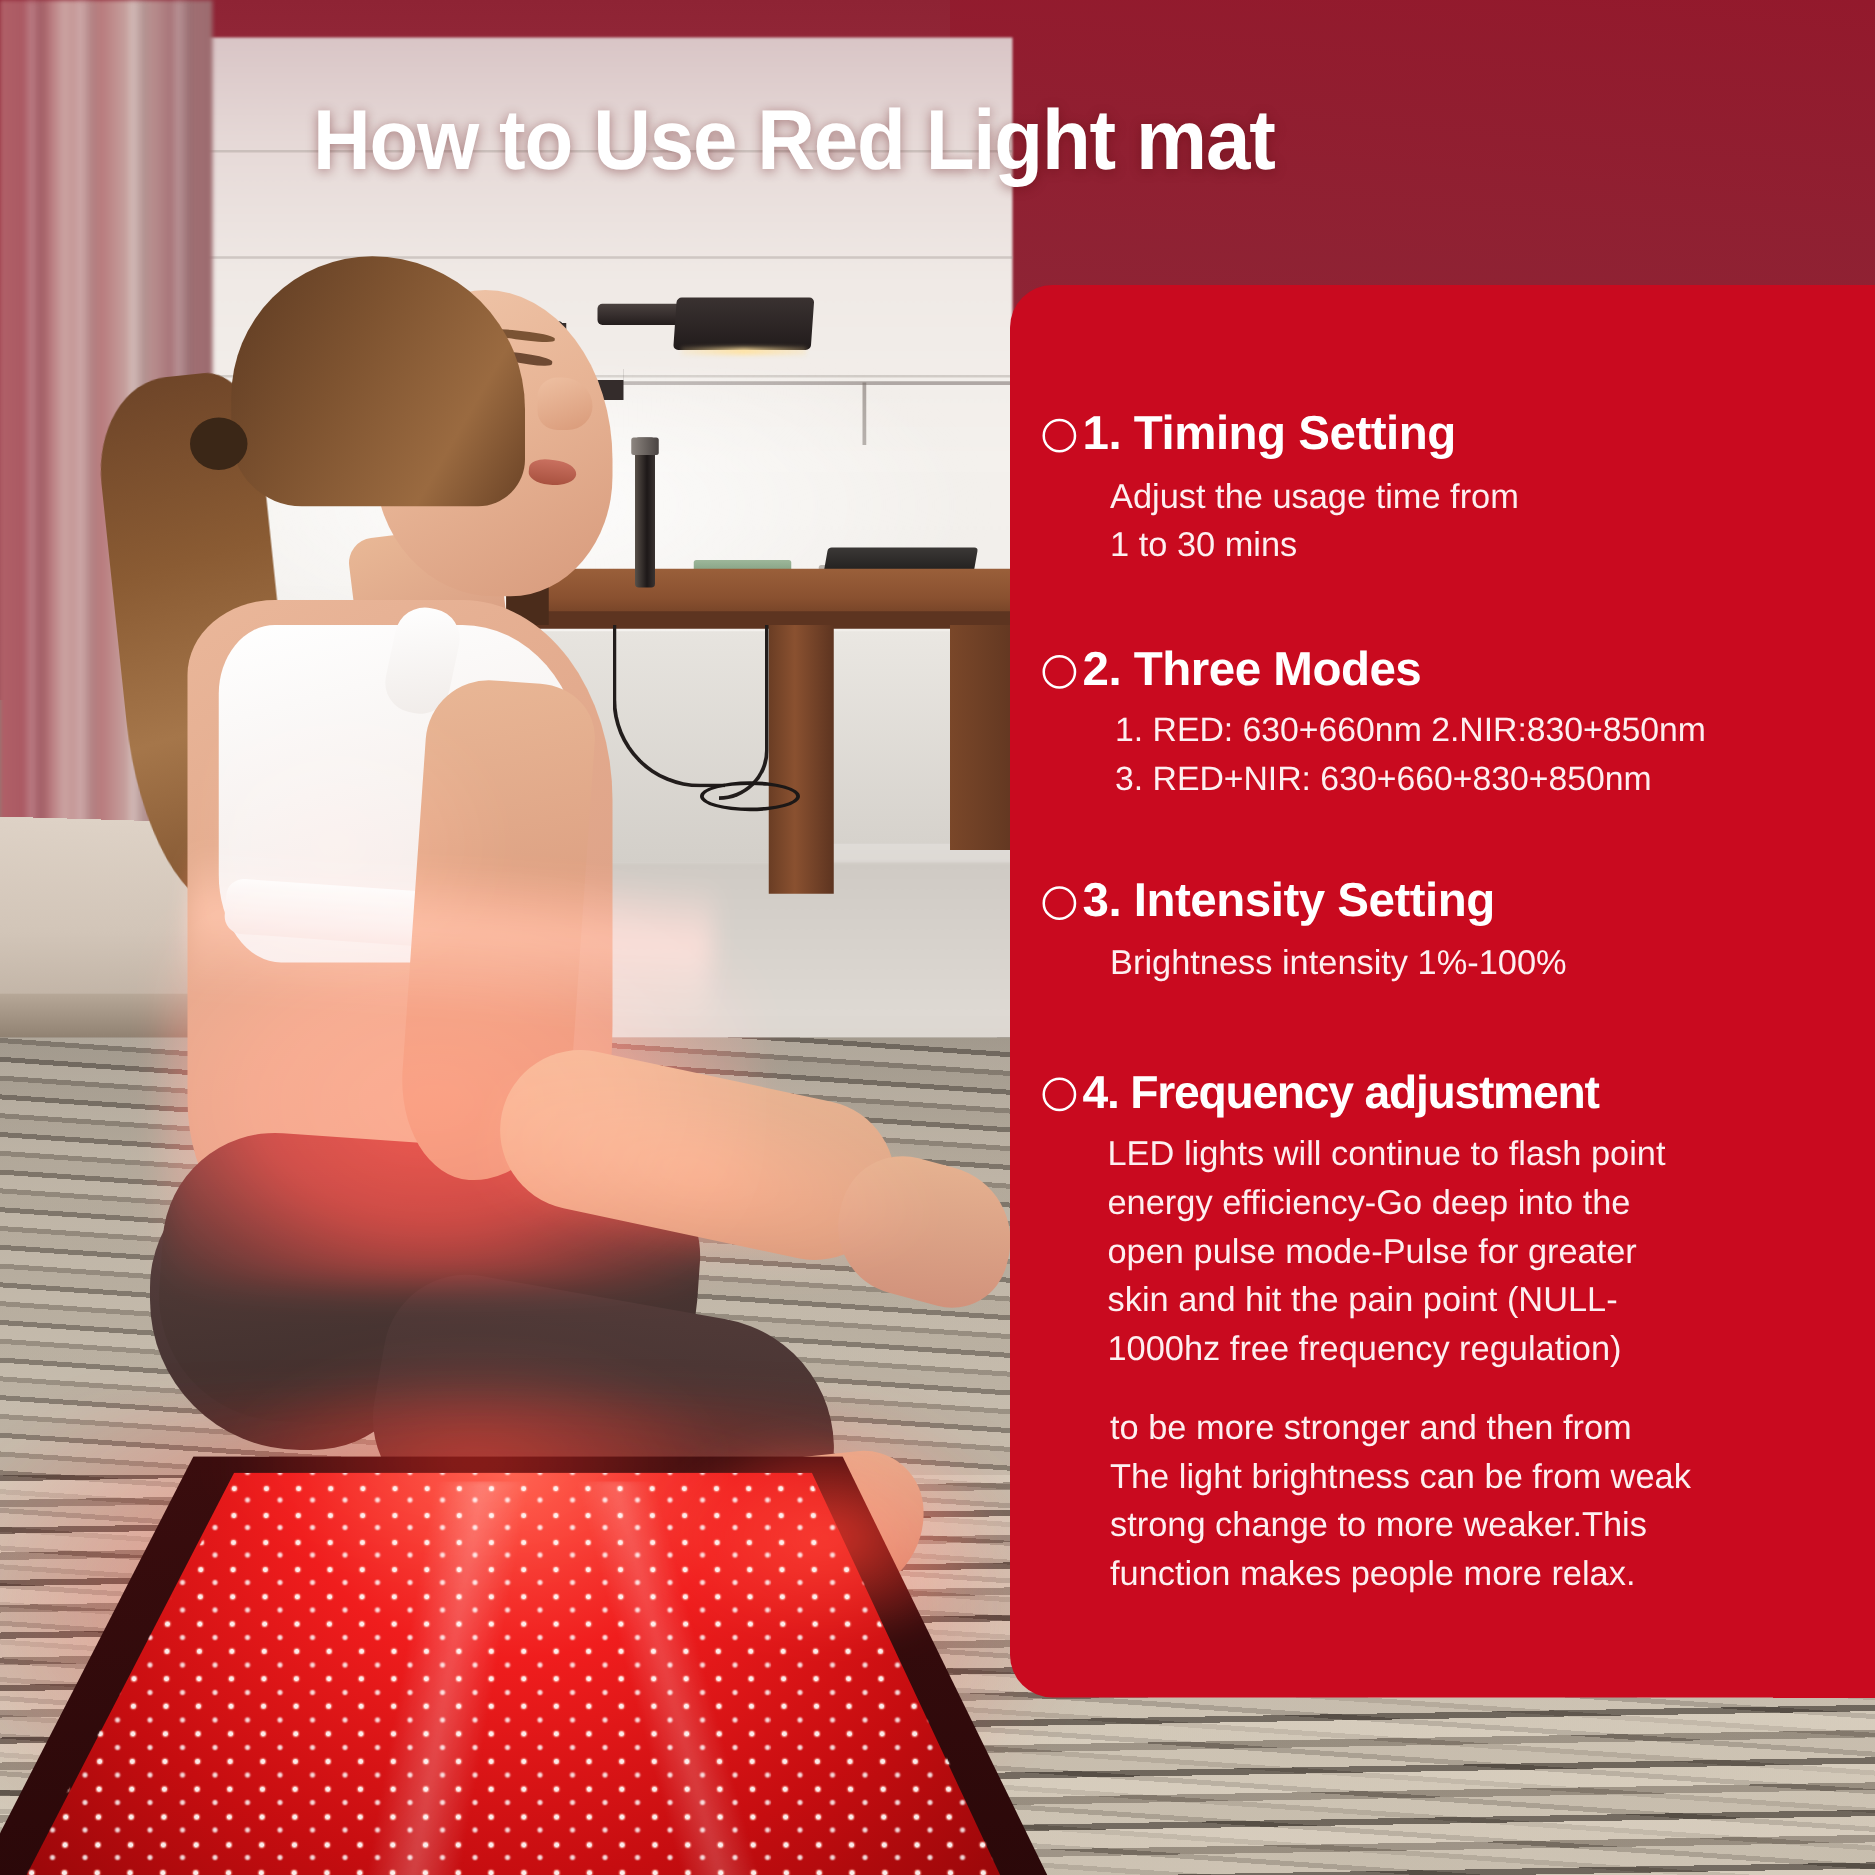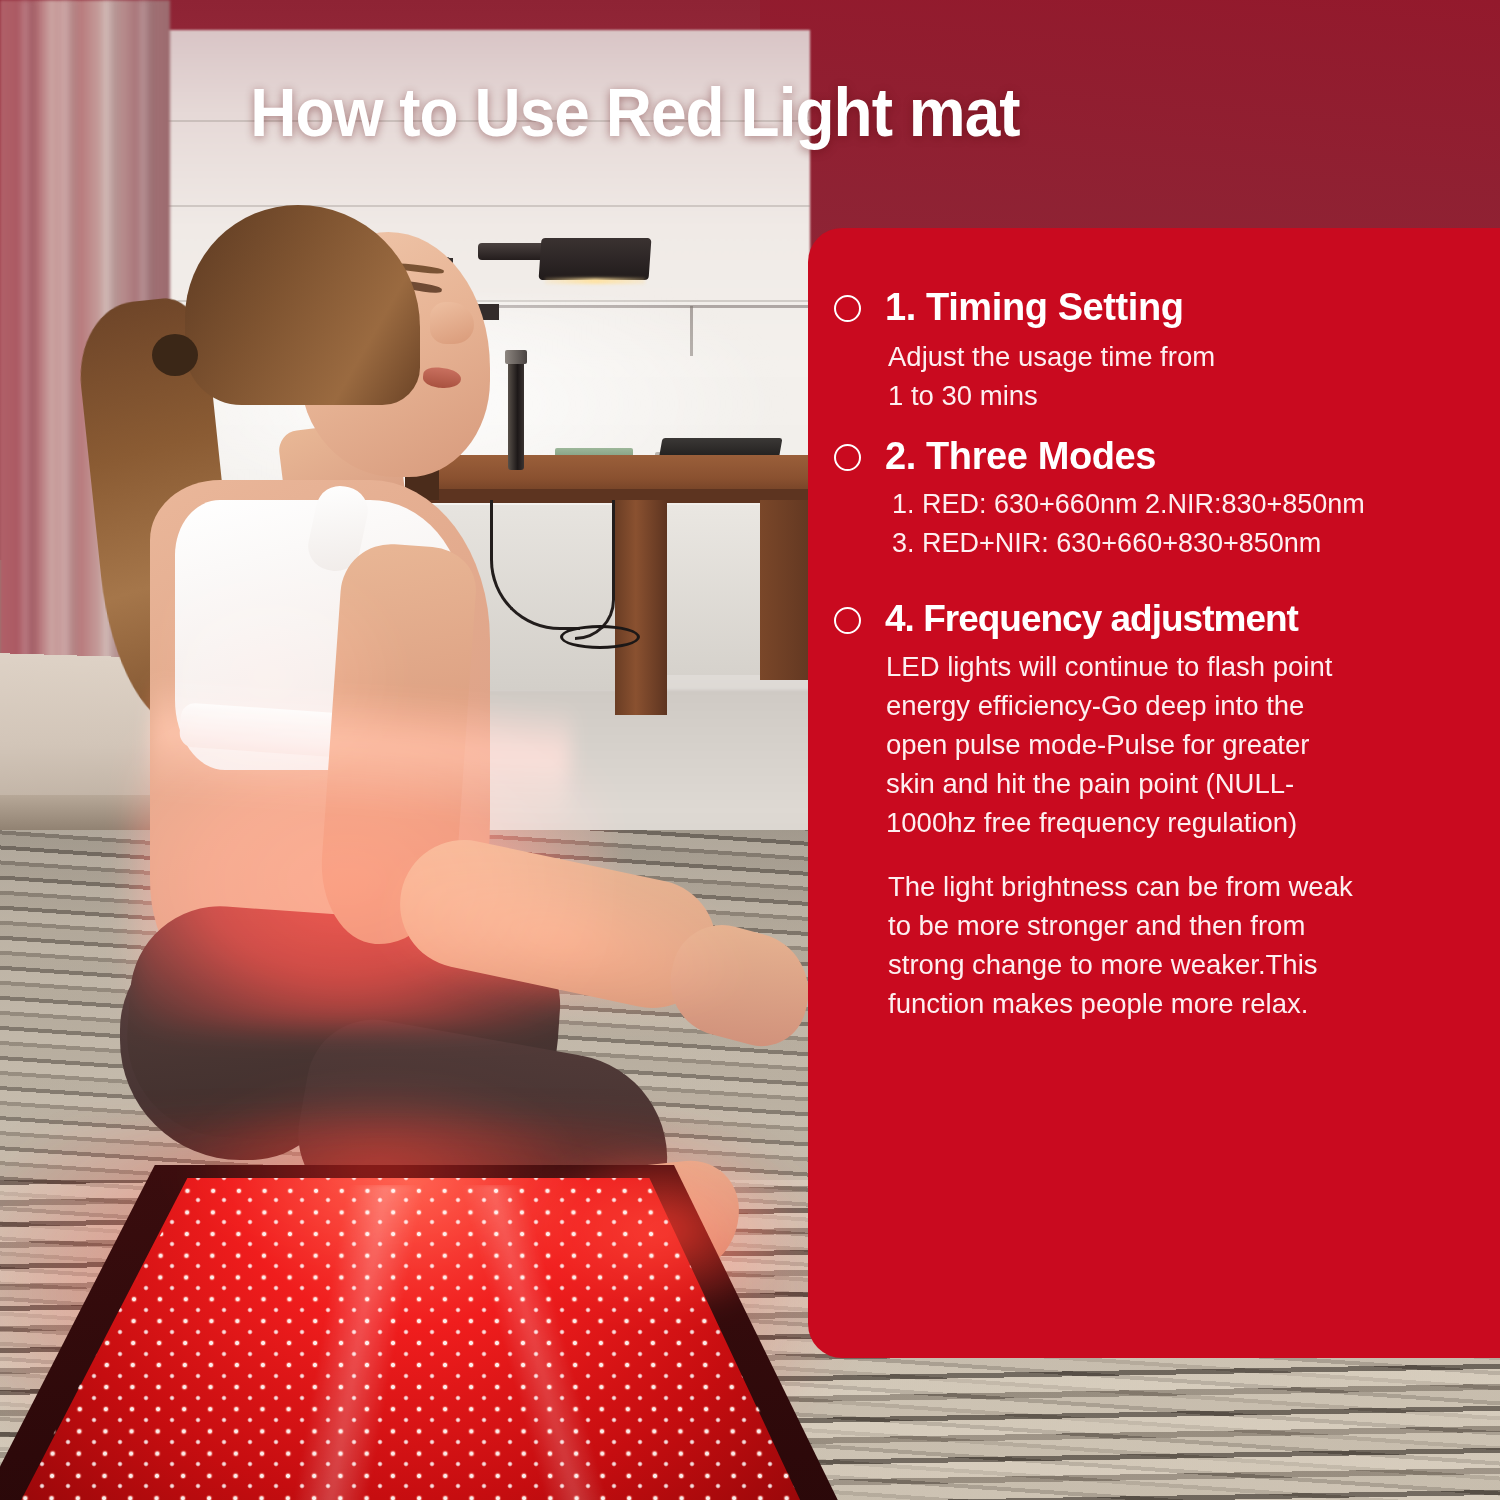--- a/index.html
+++ b/index.html
@@ -441,21 +441,21 @@
   }
 
   
   .panel {
     position:absolute; left:808px; top:228px; width:700px; height:1130px;
     background:#c90a1f;
     border-radius:34px 0 0 34px;
     padding:58px 40px 0 26px;
   }
   .item { position:relative; margin-bottom:6px; }
-  .head-row { display:flex; align-items:flex-start; gap:24px; }
+  .head-row { display:flex; align-items:flex-start; gap:5px;margin-top:40px; }
   .bullet {
     flex:0 0 auto;
     width:27px; height:27px; margin-top:9px;
     border:2.5px solid #ffffff; border-radius:50%;
     box-sizing:border-box;
   }
   .head {
     color:#ffffff;
     font-size:38px;
     font-weight:bold;
@@ -600,40 +600,49 @@
         <span class="bullet"></span>
         <span class="head">2. Three Modes</span>
       </div>
       <div class="body indent2">
         <div>1. RED: 630+660nm 2.NIR:830+850nm</div>
         <div>3. RED+NIR: 630+660+830+850nm</div>
       </div>
     </div>
     <div class="sp-2"></div>
 
+    <div class="item">
+      <div class="head-row">
+        <span class="bullet"></span>
+        <span class="head">3. Intensity Setting</span>
+      </div>
+      <div class="body">
+        <div>Brightness intensity 1%-100%</div>
+      </div>
+    </div>
     <div class="sp-3"></div>
 
     <div class="item">
       <div class="head-row">
         <span class="bullet"></span>
         <span class="head tight">4. Frequency adjustment</span>
       </div>
       <div class="body wide">
         <div>LED lights will continue to flash point</div>
         <div>energy efficiency-Go deep into the</div>
         <div>open pulse mode-Pulse for greater</div>
         <div>skin and hit the pain point (NULL-</div>
         <div>1000hz free frequency regulation)</div>
       </div>
     </div>
     <div class="sp-4"></div>
 
     <div class="item">
       <div class="body">
+        <div>to be more stronger and then from</div>
         <div>The light brightness can be from weak</div>
-        <div>to be more stronger and then from</div>
         <div>strong change to more weaker.This</div>
         <div>function makes people more relax.</div>
       </div>
     </div>
 
   </div>
 </div>
 
 </body></html>

